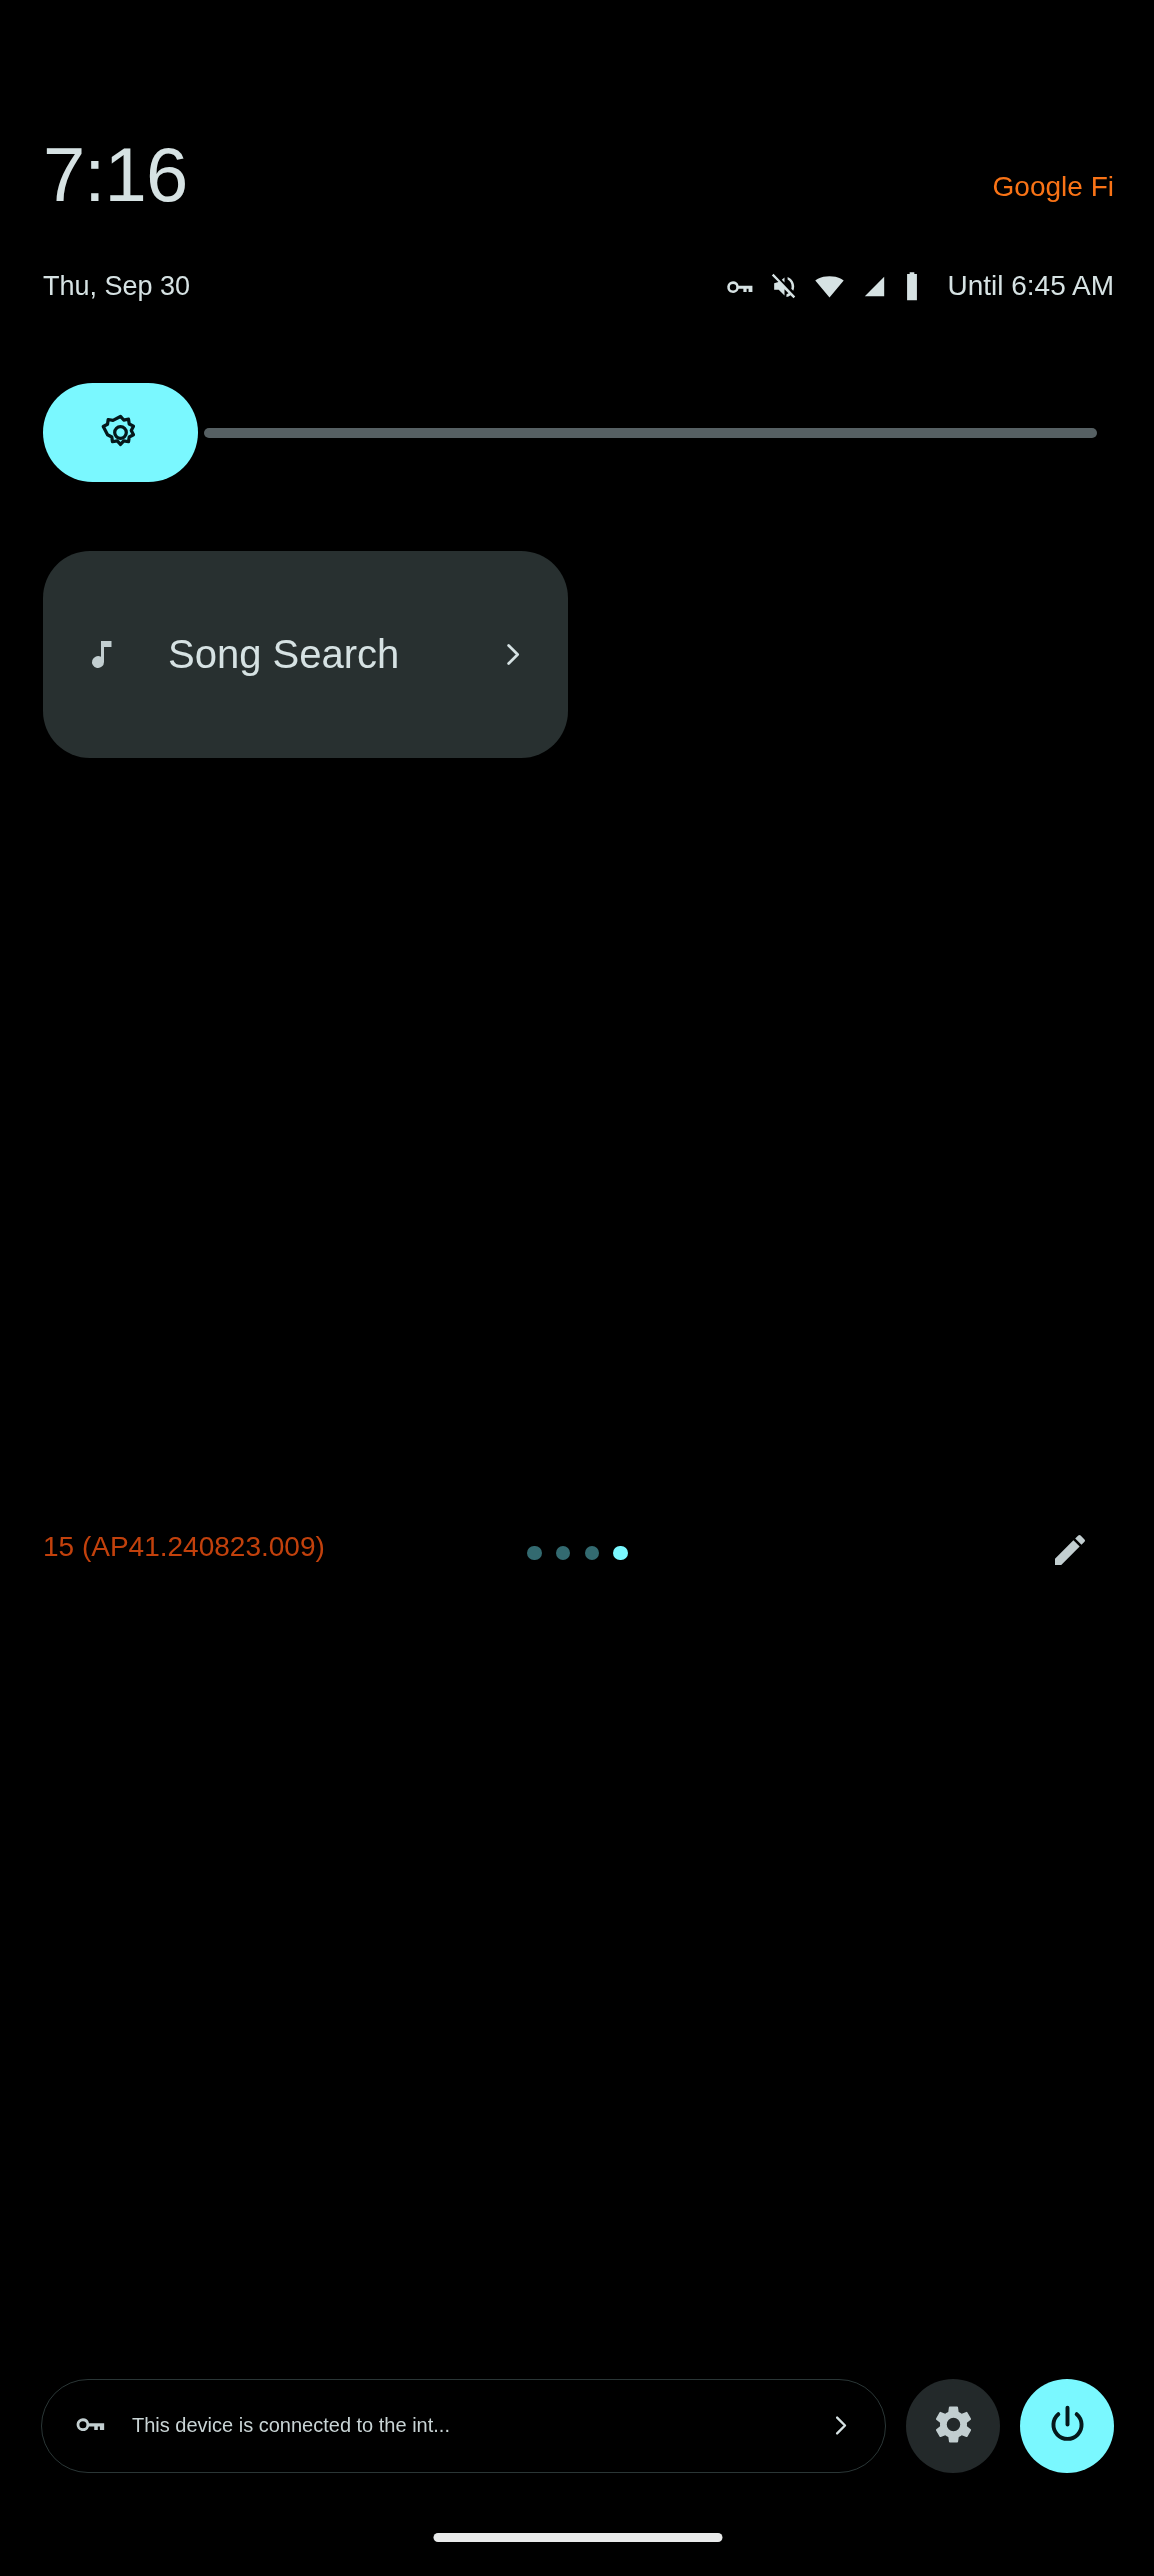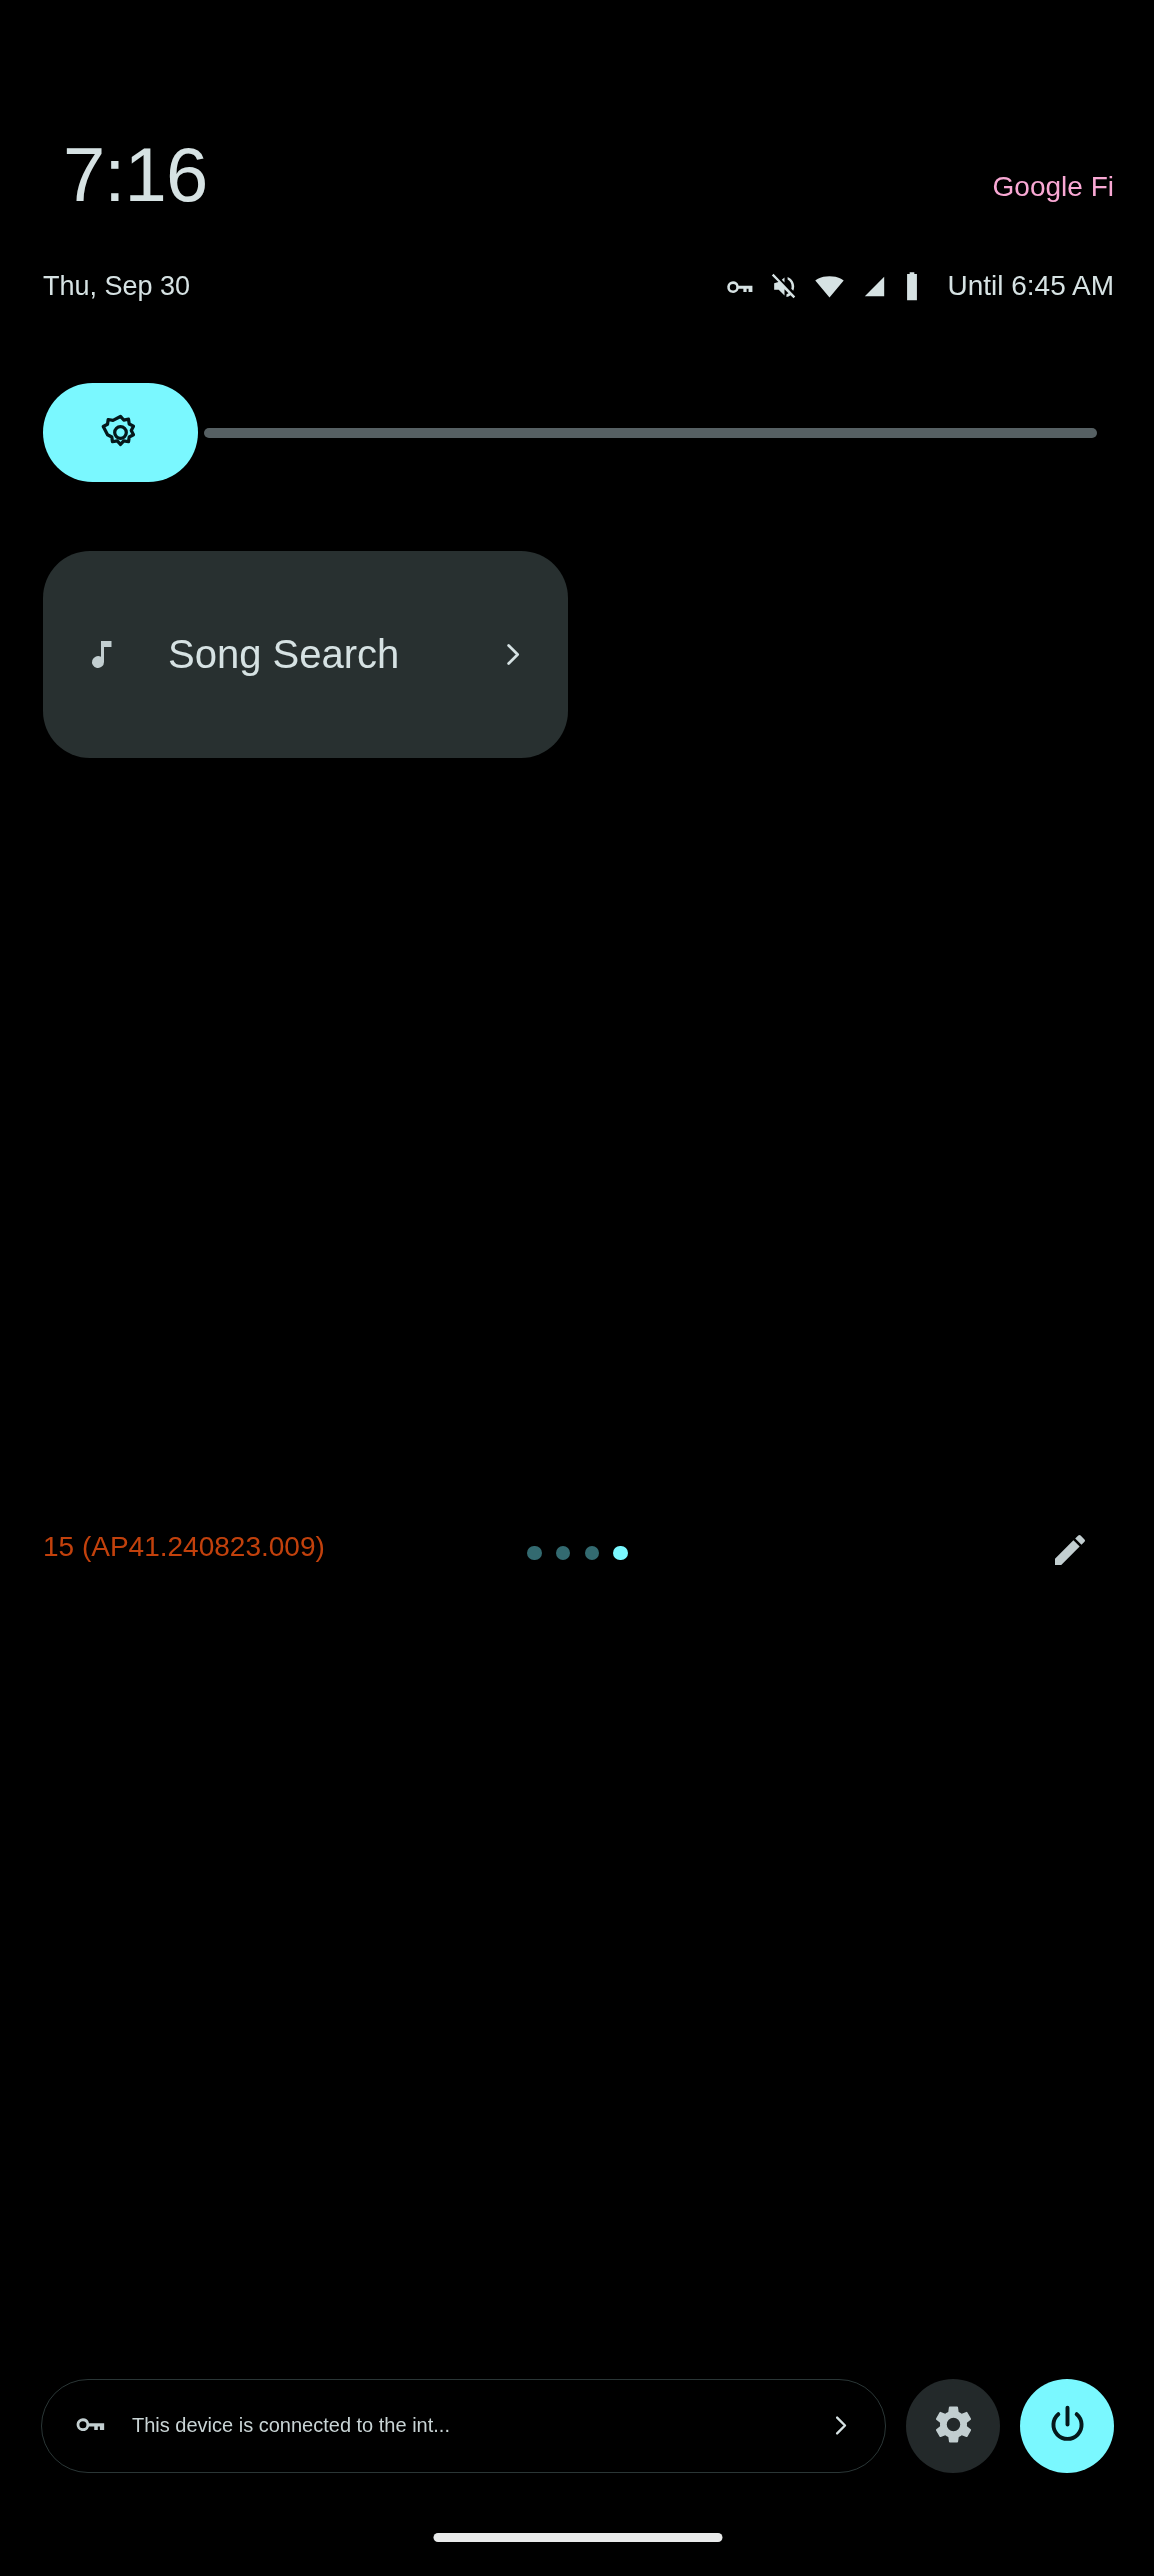--- a/index.html
+++ b/index.html
@@ -26,29 +26,28 @@
   }
   .clock {
     position:absolute;
     left:43px;
     top:137px;
     font-size:76px;
     line-height:76px;
     font-weight:400;
     color:#d6e2e3;
     letter-spacing:-0.9px;
-    margin-left:20px;
   }
   .carrier {
     position:absolute;
     right:41px;
     top:173px;
     font-size:28px;
     line-height:28px;
-    color:#f9a8d4;
+    color:#f97316;
   }
   .date {
     position:absolute;
     left:43px;
     top:273px;
     font-size:27px;
     line-height:27px;
     color:#d6e2e3;
   }
   .status-icons {

